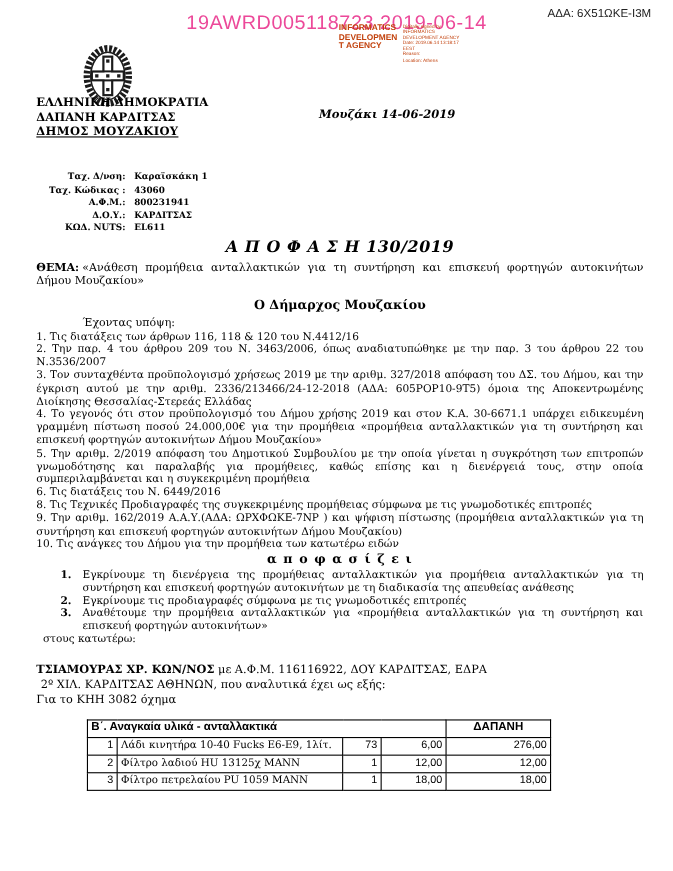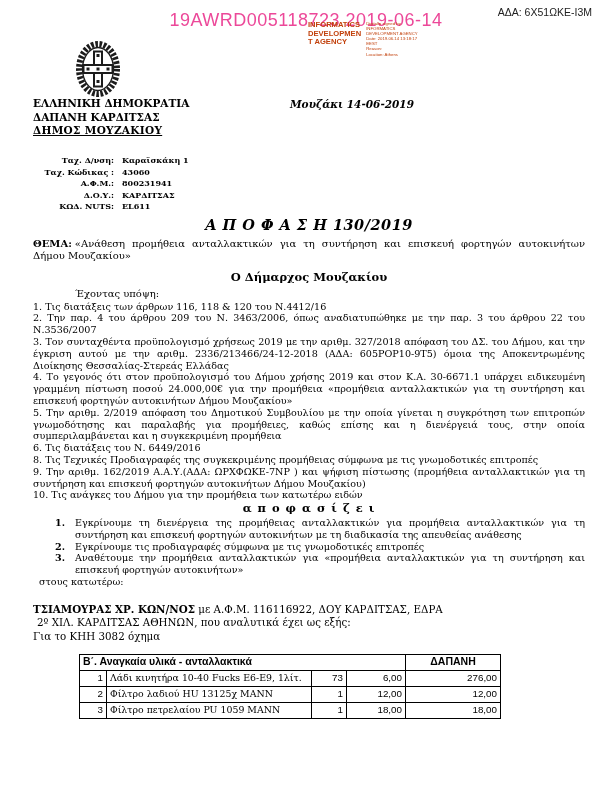--- a/index.html
+++ b/index.html
@@ -38,21 +38,21 @@
   }
   .stamp-sig{
     font-family:"Liberation Sans", sans-serif;
     font-size:4.3px;line-height:5.1px;
     white-space:nowrap;
   }
   
   .emblem{position:absolute;left:74px;top:40px;width:48px;height:58px;}
   
   .gov-block{
-    position:absolute;left:33px;top:97px;
+    position:absolute;left:33px;top:87px;
     font-size:10.5px;line-height:13.5px;font-weight:700;
   }
   .gov-block .muni{text-decoration:underline;letter-spacing:.3px;}
   .place-date{
     position:absolute;left:290px;top:98px;
     font-size:10.5px;font-style:italic;font-weight:600;
   }
   .details{position:absolute;left:36px;top:155px;font-size:8px;line-height:11.5px;font-weight:700;}
   .detail-row{display:flex;}
   .detail-label{width:78px;text-align:right;}

